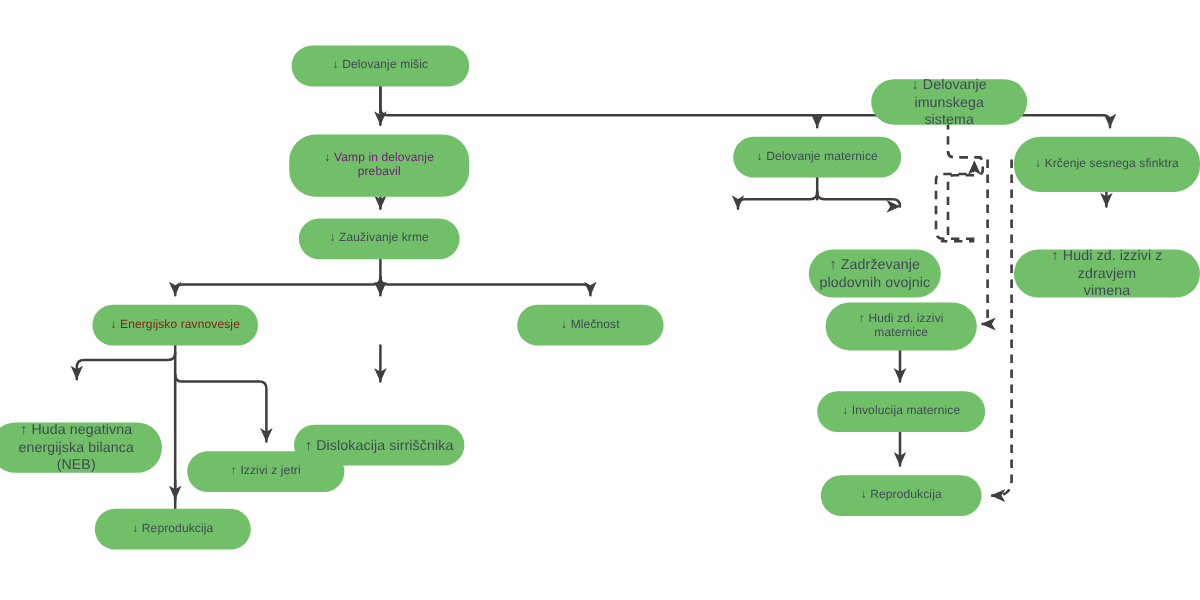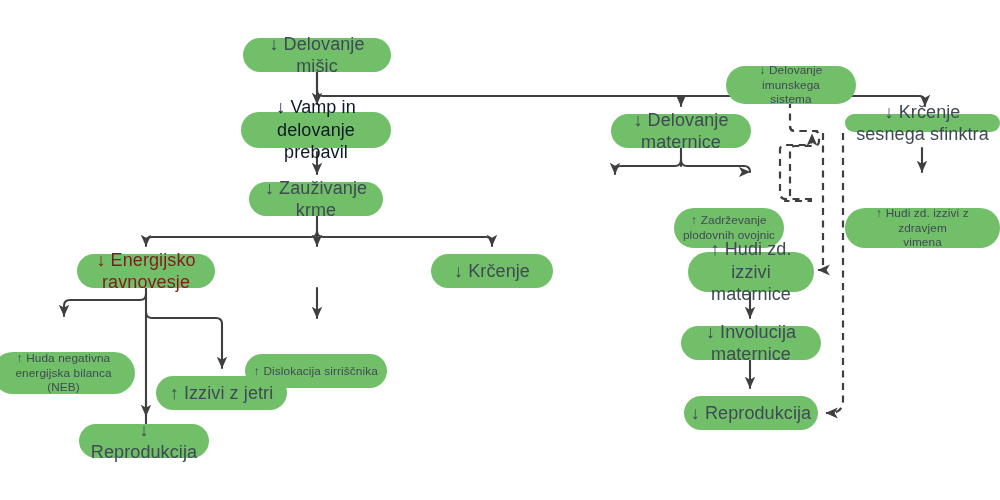--- a/index.html
+++ b/index.html
@@ -28,21 +28,21 @@
     position: absolute;
     box-sizing: border-box;
     background: #72bf6a;
     border-radius: 22px;
     color: #3f4a54;
     display: flex;
     align-items: center;
     justify-content: center;
     text-align: center;
     line-height: 1.25;
-    font-size: 18px;
+    font-size: 10px;
     letter-spacing: 0.1px;
     padding: 2px 6px;
     z-index: 2;
     white-space: pre-line;
   }
   .node.small { font-size: 11.8px; margin-top: 28px; }
 </style>
 </head>
 <body>
 
@@ -100,31 +100,31 @@
 
       <path d="M823,133 L823,270 L818,270" marker-end="url(#ahd)"></path>
 
       <path d="M843,133 L843,400 Q843,413 830,413 L826,413" marker-end="url(#ahd)"></path>
     </g>
   </svg>
 
   <div class="node" style="left: 243px; top: 38px; width: 148px; height: 34px; background: rgb(114, 191, 106); color: rgb(63, 74, 84);">↓ Delovanje mišic</div>
   <div class="node small" style="left: 726px; top: 38px; width: 130px; height: 38px; background: rgb(114, 191, 106); color: rgb(63, 74, 84);">↓ Delovanje imunskega
 sistema</div>
-  <div class="node" style="left: 241px; top: 112px; width: 150px; height: 36px; background: rgb(114, 191, 106); color: #0f172a;">↓ Vamp in delovanje
+  <div class="node" style="left: 241px; top: 112px; width: 150px; height: 52px; background: rgb(114, 191, 106); color: #701a75;">↓ Vamp in delovanje
 prebavil</div>
   <div class="node" style="left: 611px; top: 114px; width: 140px; height: 34px; background: rgb(114, 191, 106); color: rgb(63, 74, 84);">↓ Delovanje maternice</div>
-  <div class="node" style="left: 845px; top: 114px; width: 155px; height: 18px; background: rgb(114, 191, 106); color: rgb(63, 74, 84);">↓ Krčenje sesnega sfinktra</div>
+  <div class="node" style="left: 845px; top: 114px; width: 155px; height: 46px; background: rgb(114, 191, 106); color: rgb(63, 74, 84);">↓ Krčenje sesnega sfinktra</div>
   <div class="node" style="left: 249px; top: 182px; width: 134px; height: 34px; background: rgb(114, 191, 106); color: rgb(63, 74, 84);">↓ Zauživanje krme</div>
   <div class="node small" style="left: 674px; top: 180px; width: 110px; height: 40px; background: rgb(114, 191, 106); color: rgb(63, 74, 84);">↑ Zadrževanje
 plodovnih ovojnic</div>
   <div class="node small" style="left: 845px; top: 180px; width: 155px; height: 40px; background: rgb(114, 191, 106); color: rgb(63, 74, 84);">↑ Hudi zd. izzivi z zdravjem
 vimena</div>
   <div class="node" style="left: 77px; top: 254px; width: 138px; height: 34px; background: rgb(114, 191, 106); color: #7f1d1d;">↓ Energijsko ravnovesje</div>
-  <div class="node" style="left: 431px; top: 254px; width: 122px; height: 34px; background: rgb(114, 191, 106); color: rgb(63, 74, 84);">↓ Krčenje</div>
+  <div class="node" style="left: 431px; top: 254px; width: 122px; height: 34px; background: rgb(114, 191, 106); color: rgb(63, 74, 84);">↓ Mlečnost</div>
   <div class="node" style="left: 688px; top: 252px; width: 126px; height: 40px; background: rgb(114, 191, 106); color: rgb(63, 74, 84);">↑ Hudi zd. izzivi
 maternice</div>
   <div class="node small" style="left: -8px; top: 324px; width: 143px; height: 42px; background: rgb(114, 191, 106); color: rgb(63, 74, 84);">↑ Huda negativna
 energijska bilanca (NEB)</div>
   <div class="node small" style="left: 245px; top: 326px; width: 142px; height: 34px; background: rgb(114, 191, 106); color: rgb(63, 74, 84);">↑ Dislokacija sirriščnika</div>
   <div class="node" style="left: 681px; top: 326px; width: 140px; height: 34px; background: rgb(114, 191, 106); color: rgb(63, 74, 84);">↓ Involucija maternice</div>
   <div class="node" style="left: 156px; top: 376px; width: 131px; height: 34px; background: rgb(114, 191, 106); color: rgb(63, 74, 84);">↑  Izzivi z jetri</div>
   <div class="node" style="left: 79px; top: 424px; width: 130px; height: 34px; background: rgb(114, 191, 106); color: rgb(63, 74, 84);">↓ Reprodukcija</div>
   <div class="node" style="left: 684px; top: 396px; width: 134px; height: 34px; background: rgb(114, 191, 106); color: rgb(63, 74, 84);">↓ Reprodukcija</div>
 

